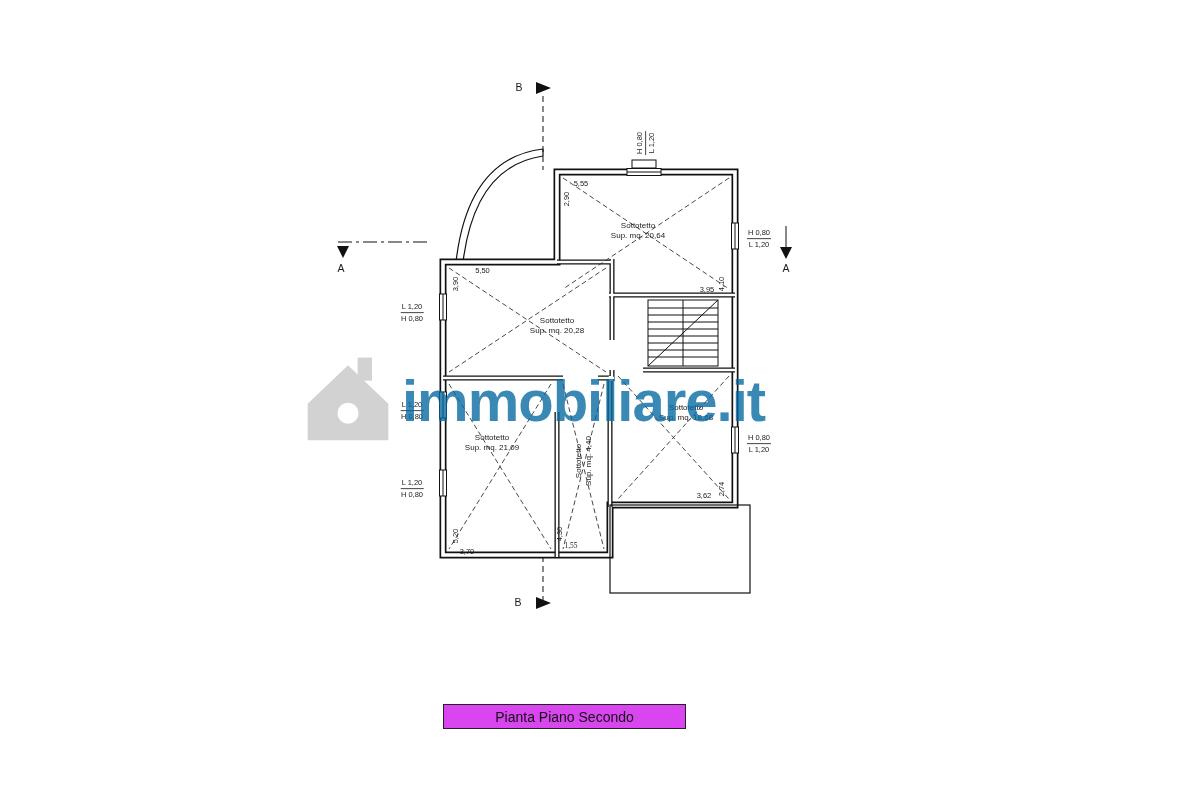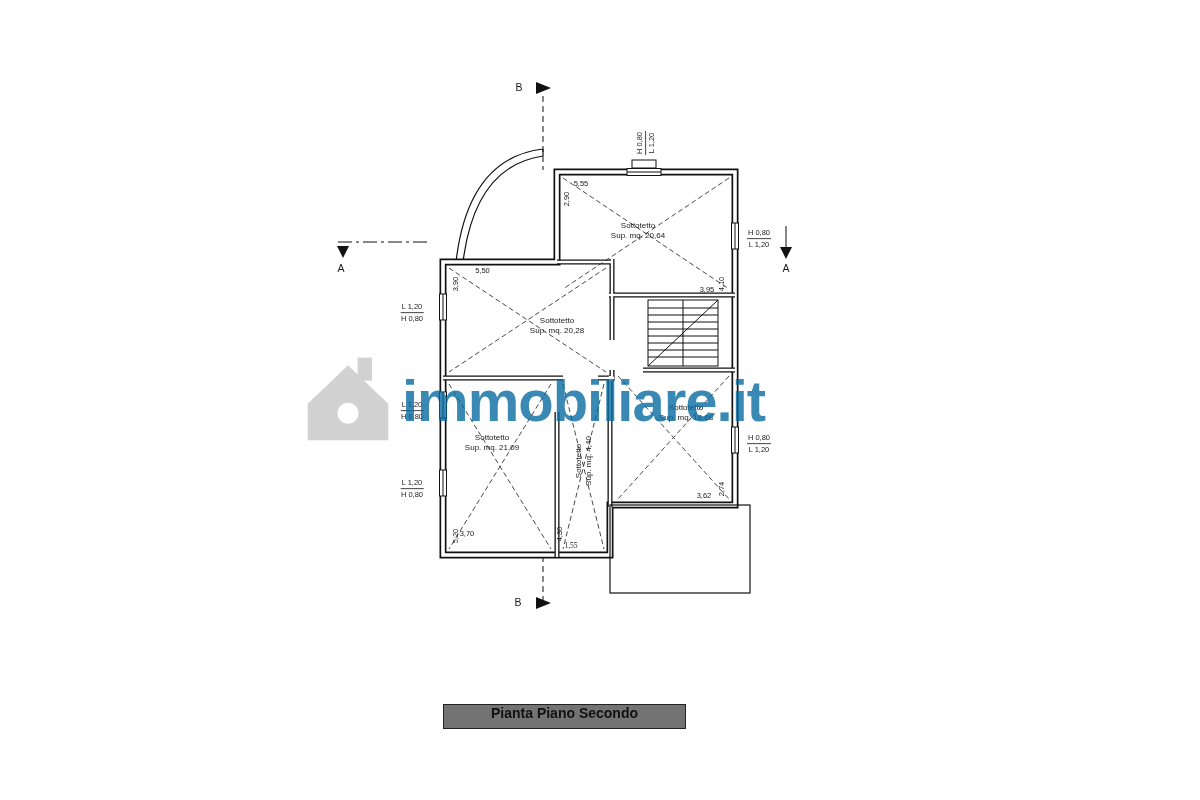--- a/index.html
+++ b/index.html
@@ -7,21 +7,21 @@
   .page { position:absolute; inset:0; background:#fff; }
   svg.plan { position:absolute; left:0; top:0; z-index:1; }
   .lbl { position:absolute; font-size:7.5px; color:#1a1a1a; white-space:nowrap; line-height:1.25; transform:translate(-50%,-50%); z-index:3; }
   .lbl.rot { transform:translate(-50%,-50%) rotate(-90deg); }
   .lbl.center { text-align:center; }
   .lbl.room { font-size:8px; }
   .lbl.sec { font-size:10.5px; }
   .frac { text-align:center; }
   .frac .top { display:block; border-bottom:0.8px solid #444; padding:0 1px 1px 1px; }
   .frac .bot { display:block; padding-top:1px; }
-  .titlebox { position:absolute; left:443px; top:704px; width:243px; height:25px; border:1.5px solid #222; display:flex; align-items:flex-start; justify-content:center; font-size:14px; color:#111; z-index:3; background:#737373;font-weight:bold; }
+  .titlebox { position:absolute; left:443px; top:704px; width:243px; height:25px; border:1.5px solid #222; display:flex; align-items:center; justify-content:center; font-size:14px; color:#111; z-index:3; background:#d946ef; }
   .watermark { position:absolute; left:300px; top:346px; height:100px; display:flex; align-items:center; gap:6px; z-index:4; opacity:0.78; pointer-events:none; }
   .watermark .wm-text { font-size:58px; font-weight:bold; color:#0369a1; letter-spacing:-1px;margin-top:9px; }
 </style>
 </head>
 <body>
 
 <div class="page">
 
   <svg class="plan" width="1200" height="800" viewBox="0 0 1200 800">
 
@@ -183,21 +183,21 @@
     <span class="top">L 1,20</span>
     <span class="bot">H 0,80</span>
   </div>
 
   <div class="lbl" style="left:581px; top:184px;">5,55</div>
   <div class="lbl rot" style="left:567px; top:199px;">2,90</div>
   <div class="lbl rot" style="left:722px; top:284px;">4,10</div>
   <div class="lbl" style="left:707px; top:290px;">3,95</div>
   <div class="lbl" style="left:470px; top:271px;padding-left:25px;">5,50</div>
   <div class="lbl rot" style="left:456px; top:284px;">3,90</div>
-  <div class="lbl" style="left:467px; top:534px;">3,70</div>
+  <div class="lbl" style="left:467px; top:552px;">3,70</div>
   <div class="lbl rot" style="left:456px; top:536px;">5,20</div>
   <div class="lbl" style="left:571px; top:546px;font-family:Liberation Serif, serif;">1,55</div>
   <div class="lbl rot" style="left:560px; top:534px;">4,30</div>
   <div class="lbl" style="left:704px; top:496px;">3,62</div>
   <div class="lbl rot" style="left:722px; top:489px;">2,74</div>
 
   <div class="titlebox">
     <span>Pianta Piano Secondo</span>
   </div>
 

